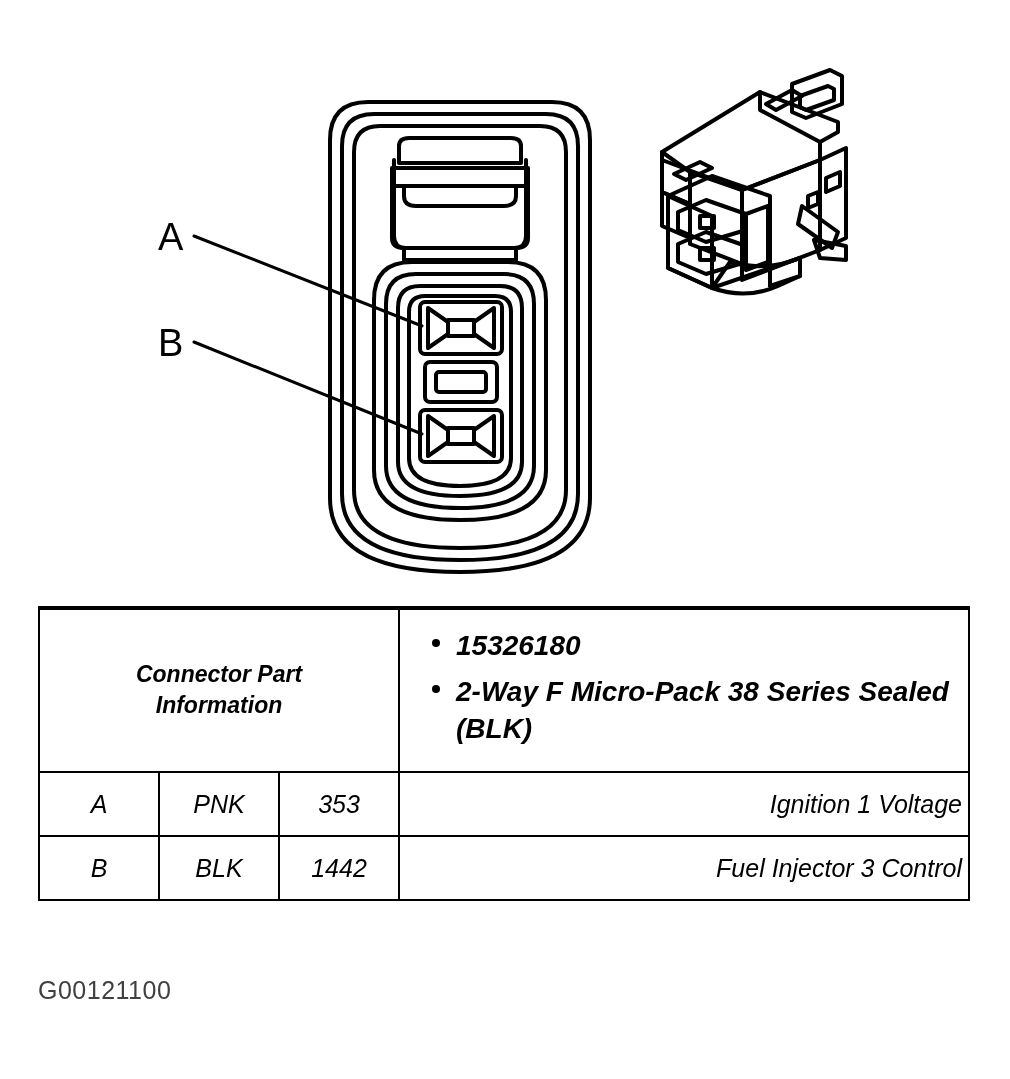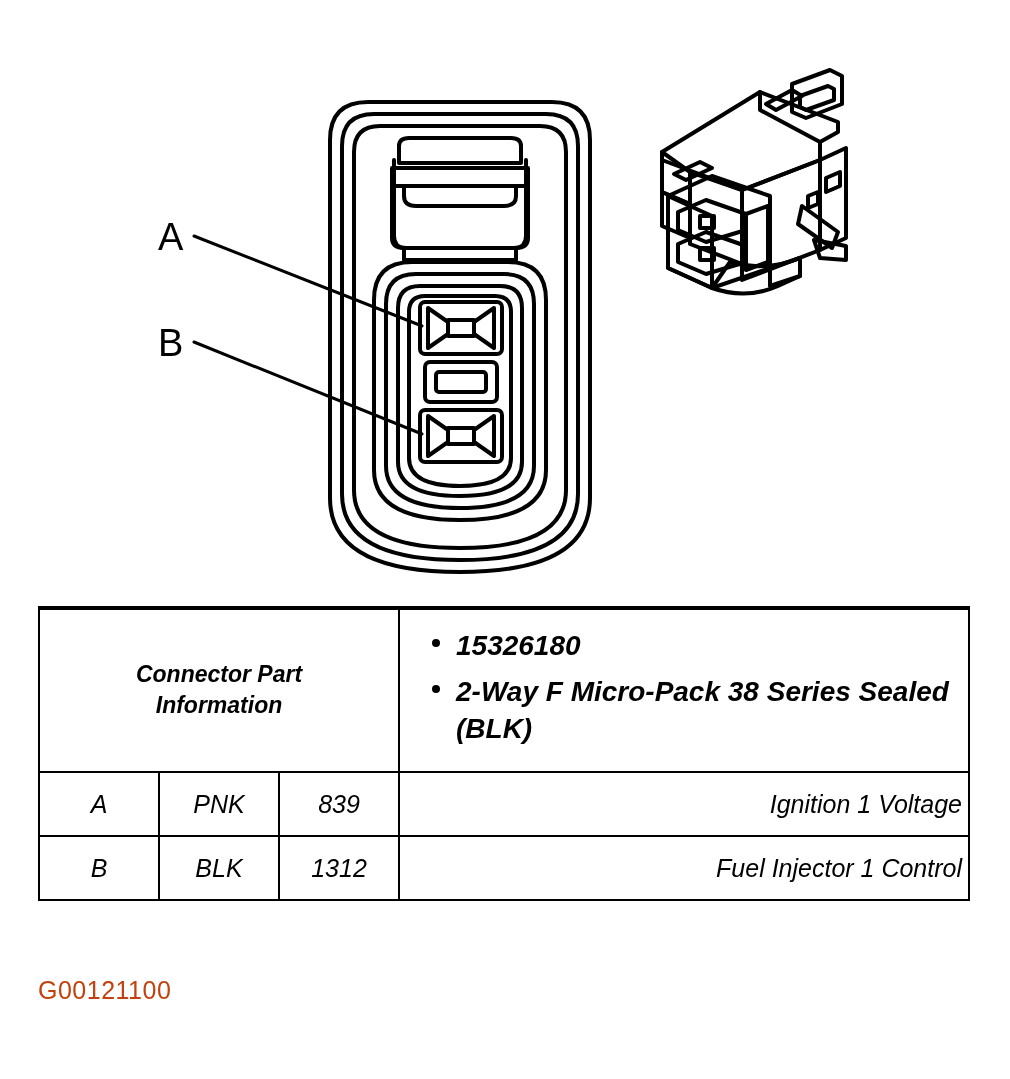--- a/index.html
+++ b/index.html
@@ -116,21 +116,21 @@
   .cell-left   { text-align: right; padding-left: 14px !important; }
 
   
   #caption {
     position: absolute;
     left: 38px;
     top: 976px;
     font-size: 25px;
     font-weight: 400;
     letter-spacing: 0.5px;
-    color: #c2410c;
+    color: #404040;
   }
 </style>
 </head>
 <body>
 
 <div id="page">
 
   <div id="drawing">
     <svg width="1010" height="600" viewBox="0 0 1010 600" xmlns="http://www.w3.org/2000/svg">
 
@@ -246,28 +246,28 @@
             <li>15326180</li>
             <li>2-Way F Micro-Pack 38 Series Sealed (BLK)</li>
           </ul>
         </td>
       </tr>
 
 
       <tr>
         <td class="cell cell-center">A</td>
         <td class="cell cell-center">PNK</td>
-        <td class="cell cell-center">839</td>
+        <td class="cell cell-center">353</td>
         <td class="cell cell-left">Ignition 1 Voltage</td>
       </tr>
 
       <tr>
         <td class="cell cell-center">B</td>
         <td class="cell cell-center">BLK</td>
-        <td class="cell cell-center">1312</td>
-        <td class="cell cell-left">Fuel Injector 1 Control</td>
+        <td class="cell cell-center">1442</td>
+        <td class="cell cell-left">Fuel Injector 3 Control</td>
       </tr>
     </tbody>
   </table>
 
   <div id="caption">G00121100</div>
 
 </div>
 
 </body></html>

